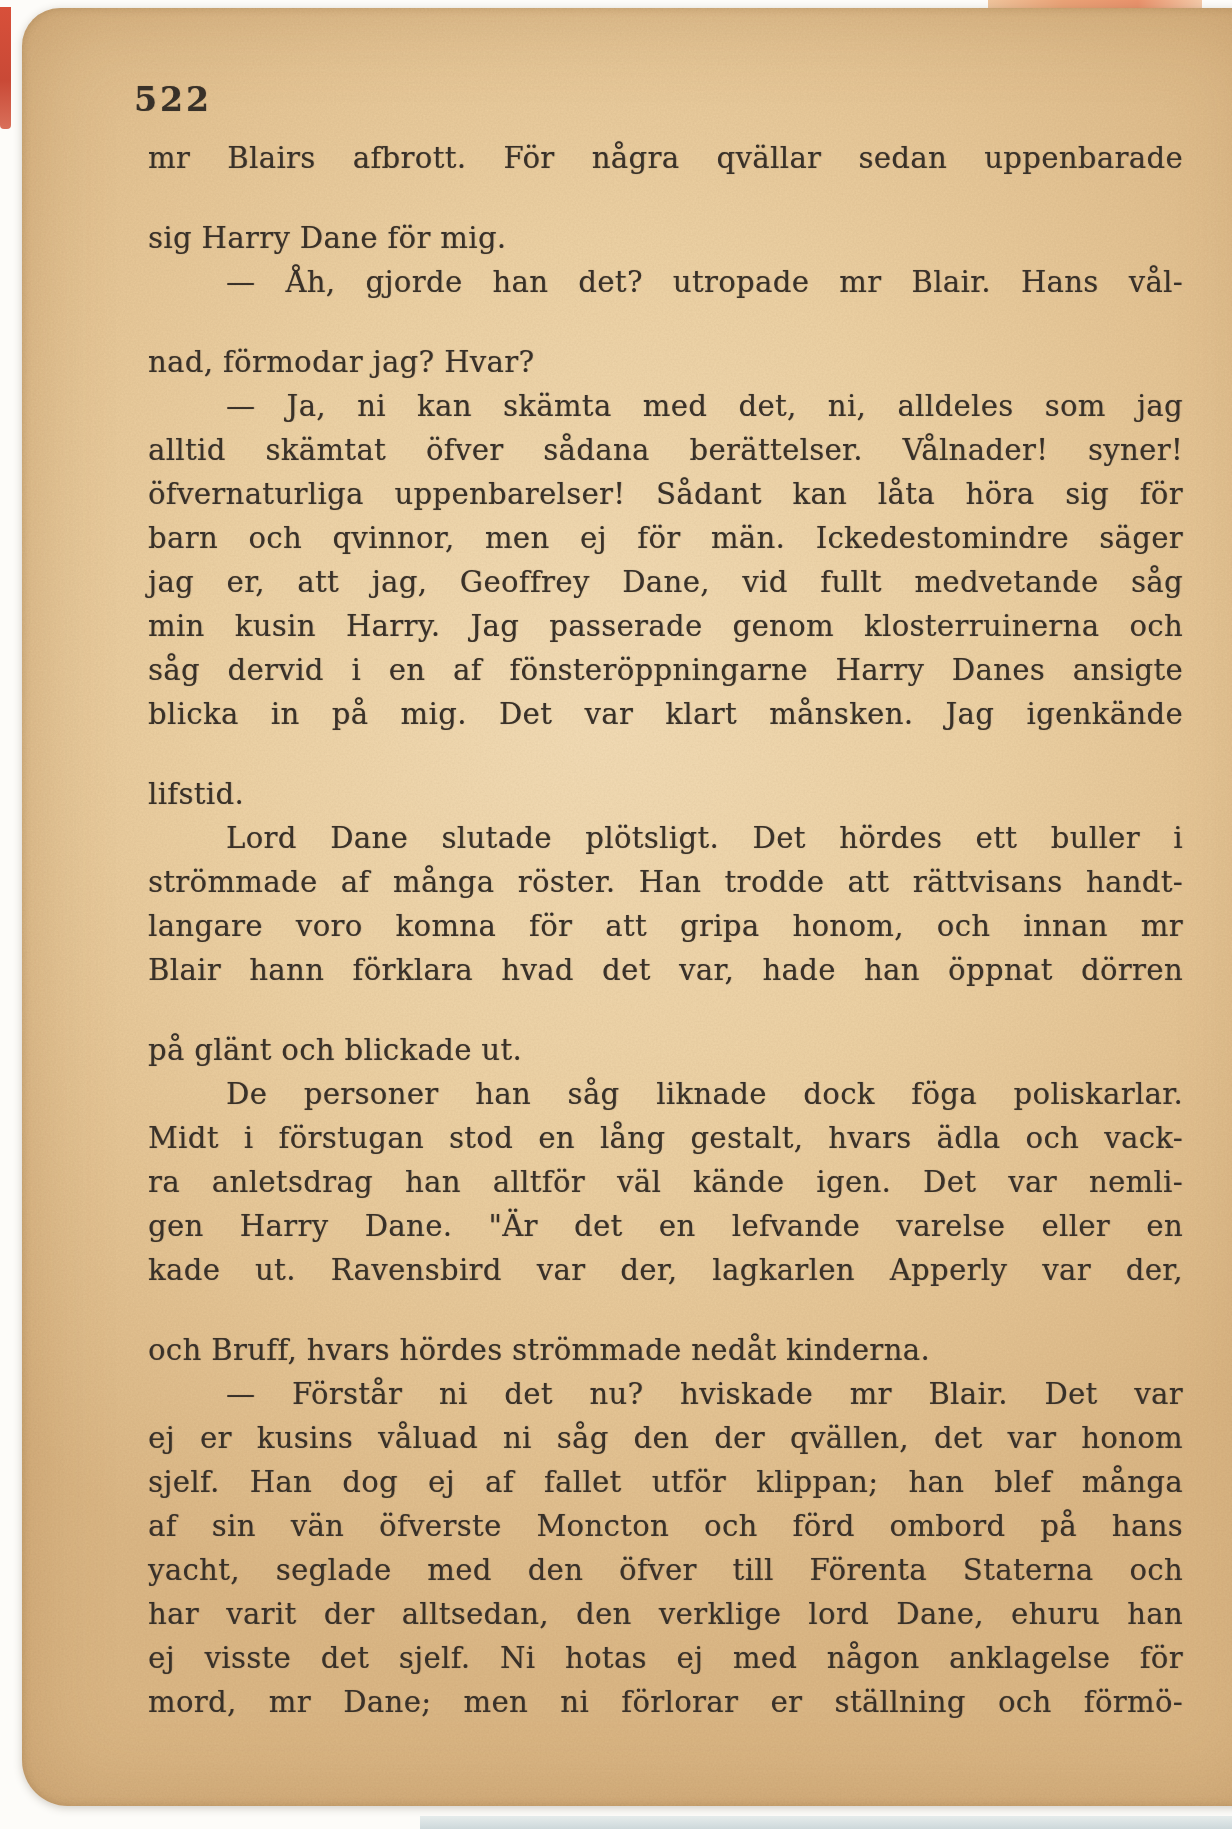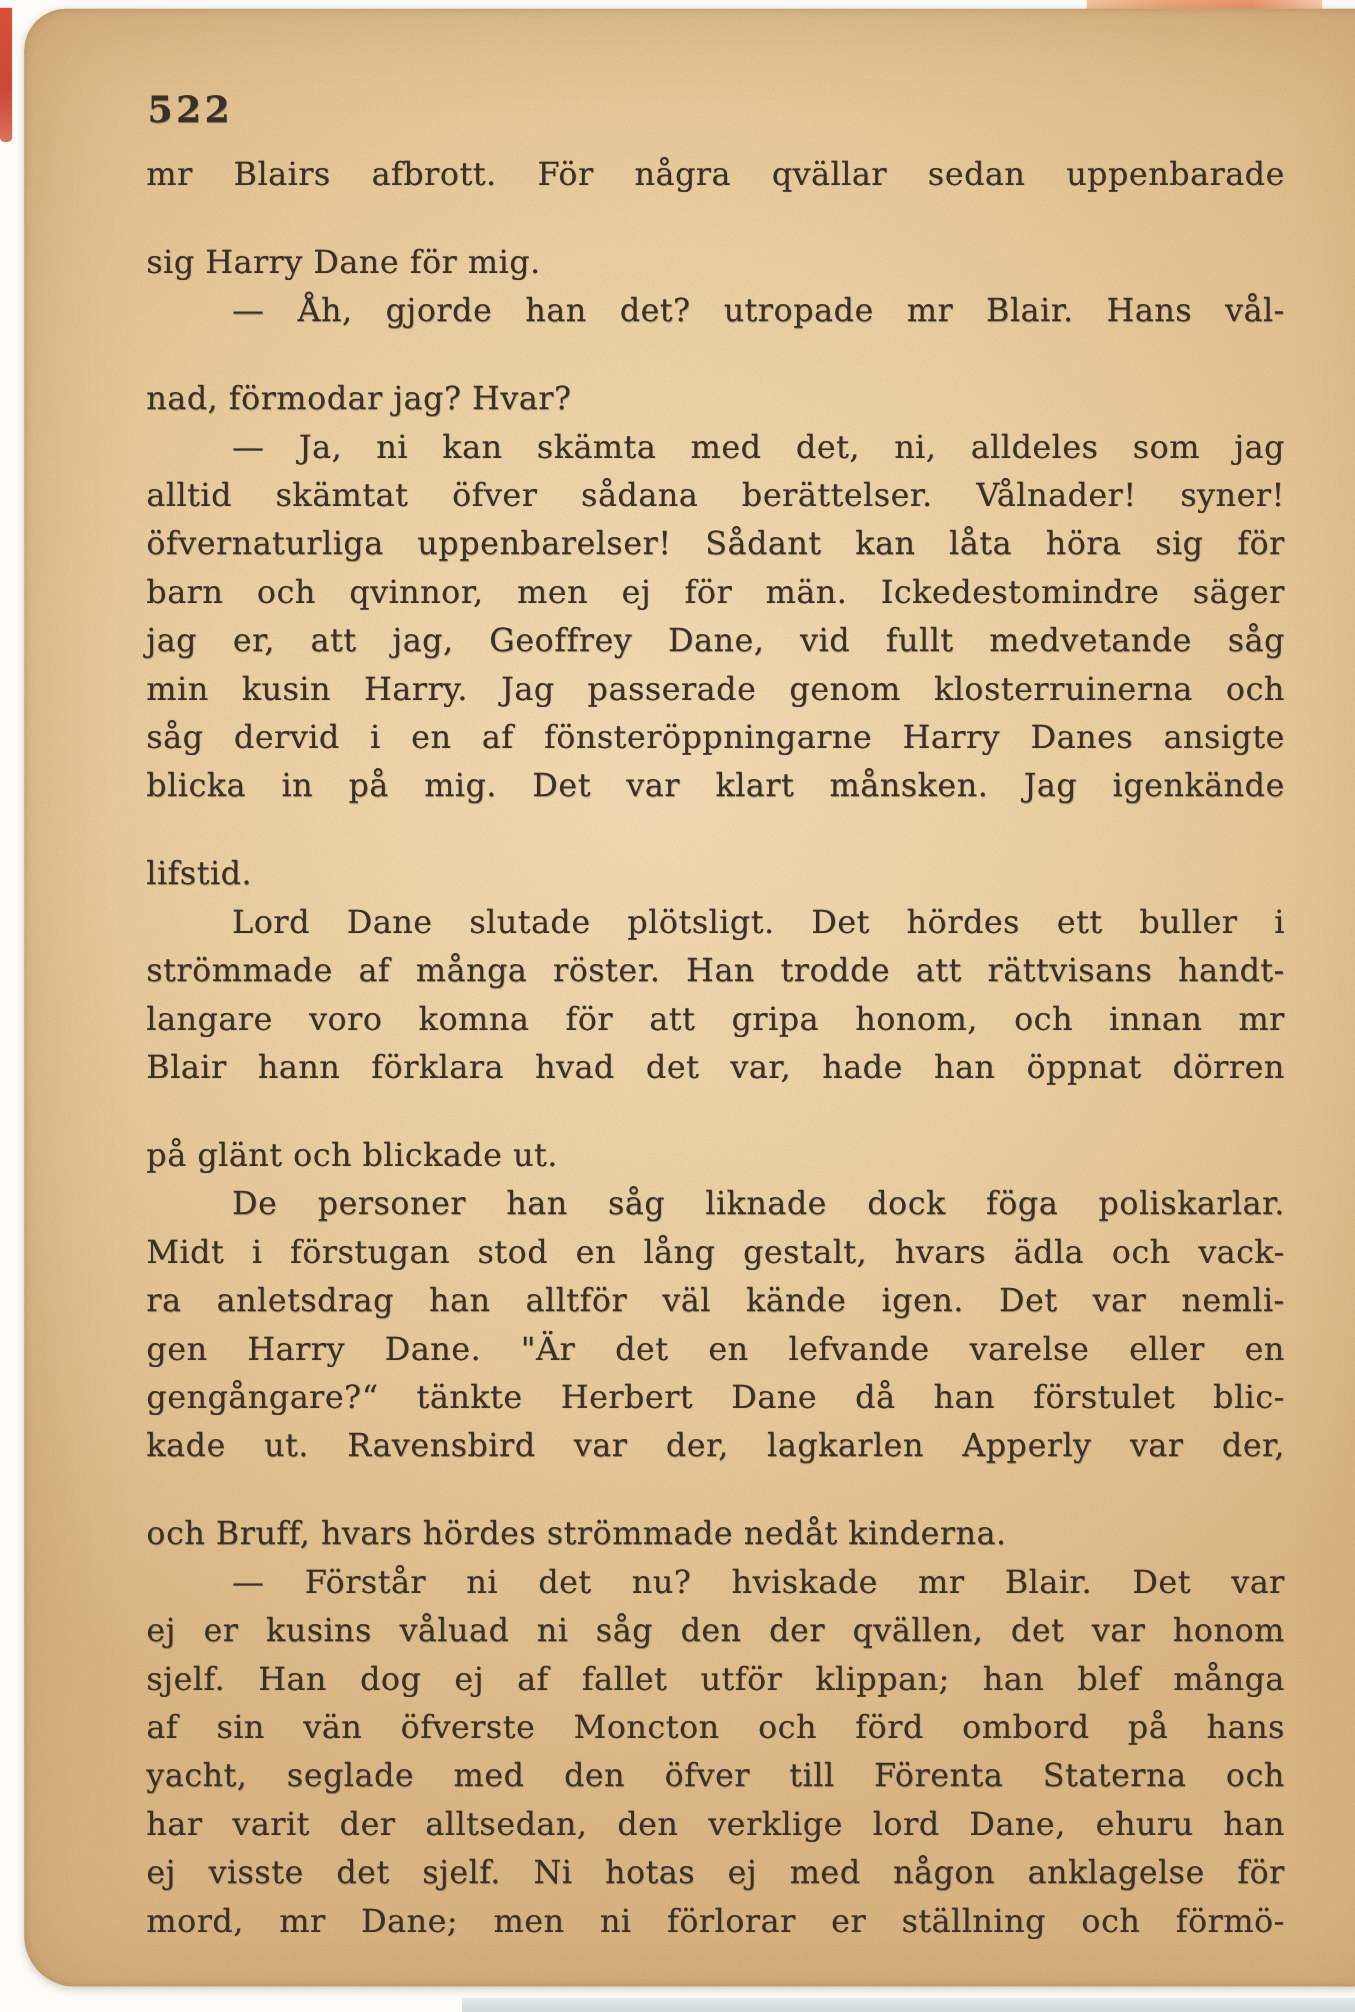--- a/index.html
+++ b/index.html
@@ -63,21 +63,21 @@
     left: 112px; top: 56px;
     font-size: 33px;
     font-weight: bold;
     letter-spacing: 3px;
     color: #39322a;
     text-shadow: 0.4px 0.4px 0.8px rgba(57, 47, 35, 0.55);
     margin-top: 16px;
   }
   .text-block {
     position: absolute;
-    left: 111px; top: 128px;
+    left: 126px; top: 128px;
     width: 1035px;
     color: #3a322a;
     font-size: 29px;
     letter-spacing: 0.4px;
     text-shadow: 0.4px 0.4px 0.9px rgba(57, 47, 35, 0.50);
   }
   .line {
     height: 44px;
     line-height: 44px;
     white-space: normal;
@@ -120,21 +120,20 @@
         <div class="line endline">lifstid.</div>
         <div class="line indent">Lord Dane slutade plötsligt.  Det hördes ett buller i</div>
         <div class="line">strömmade af många röster.  Han trodde att rättvisans handt-</div>
         <div class="line">langare voro komna för att gripa honom, och innan mr</div>
         <div class="line">Blair hann förklara hvad det var, hade han öppnat dörren</div>
         <div class="line endline">på glänt och blickade ut.</div>
         <div class="line indent">De personer han såg liknade dock föga poliskarlar.</div>
         <div class="line">Midt i förstugan stod en lång gestalt, hvars ädla och vack-</div>
         <div class="line">ra anletsdrag han alltför väl kände igen.  Det var nemli-</div>
         <div class="line">gen Harry Dane.  "Är det en lefvande varelse eller en</div>
-        <div class="line">gengångare?“ tänkte Herbert Dane då han förstulet blic-</div>
         <div class="line">kade ut.  Ravensbird var der, lagkarlen Apperly var der,</div>
         <div class="line endline">och Bruff, hvars hördes strömmade nedåt kinderna.</div>
         <div class="line indent">— Förstår ni det nu? hviskade mr Blair.  Det var</div>
         <div class="line">ej er kusins våluad ni såg den der qvällen, det var honom</div>
         <div class="line">sjelf.  Han dog ej af fallet utför klippan; han blef många</div>
         <div class="line">af sin vän öfverste Moncton och förd ombord på hans</div>
         <div class="line">yacht, seglade med den öfver till Förenta Staterna och</div>
         <div class="line">har varit der alltsedan, den verklige lord Dane, ehuru han</div>
         <div class="line">ej visste det sjelf.  Ni hotas ej med någon anklagelse för</div>
         <div class="line">mord, mr Dane; men ni förlorar er ställning och förmö-</div>

